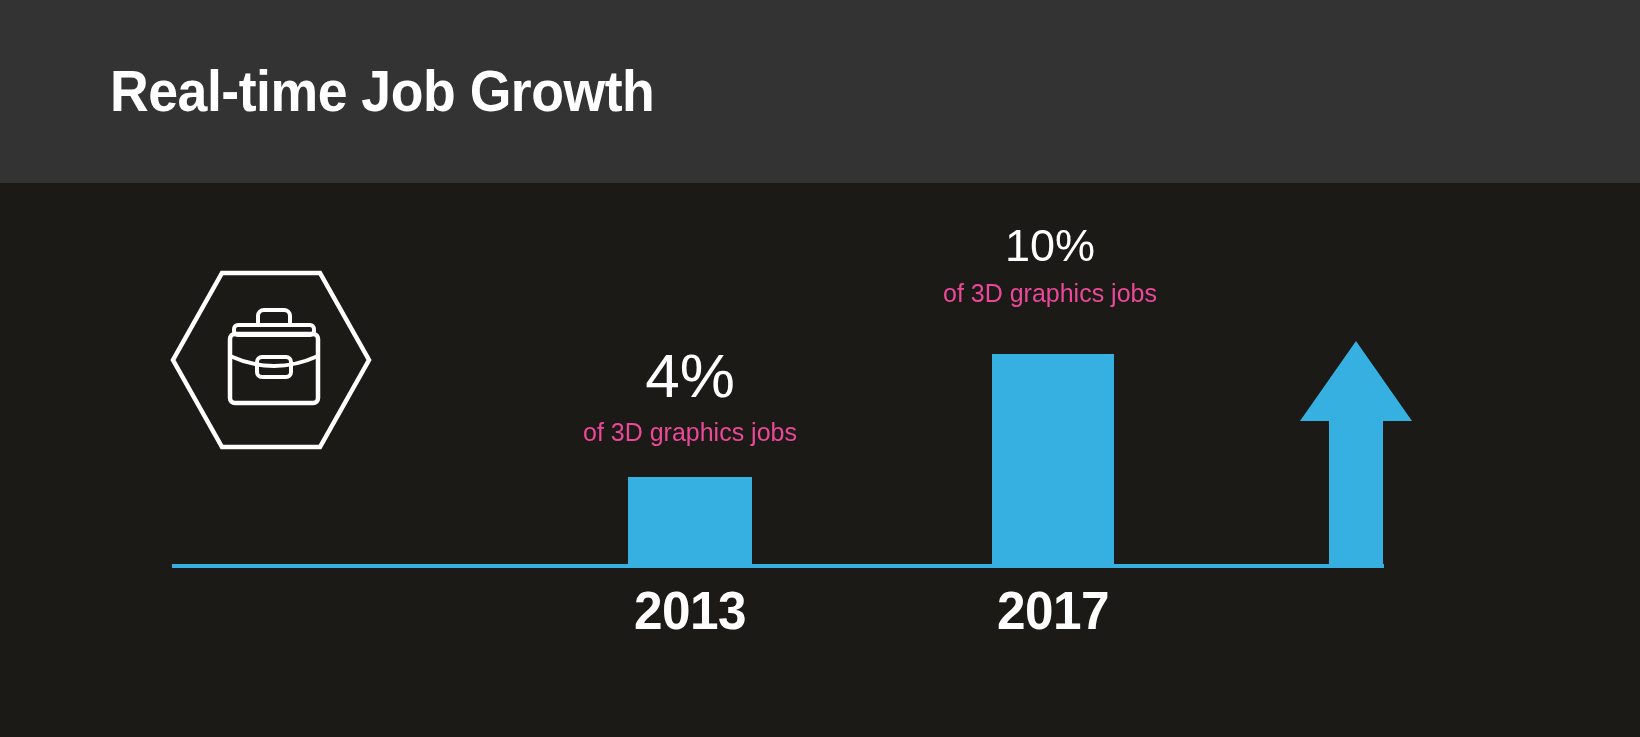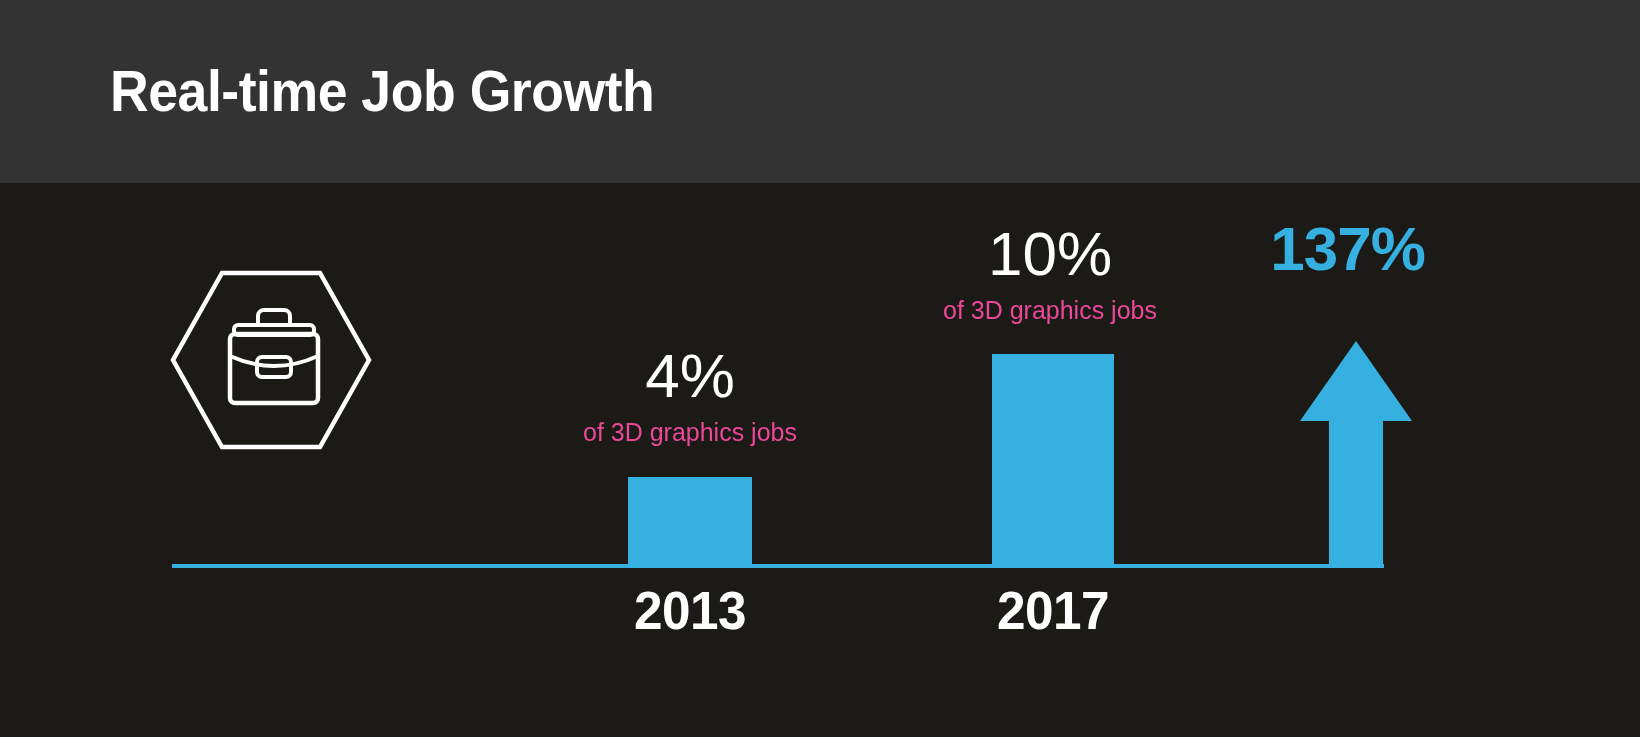--- a/index.html
+++ b/index.html
@@ -125,21 +125,21 @@
     left: 540px;
     top: 162px;
     width: 300px;
   }
   #callout-2013 .callout-value { font-size: 62px; }
   #callout-2017 {
     left: 900px;
     top: 40px;
     width: 300px;
   }
-  #callout-2017 .callout-value { font-size: 62px; }
+  #callout-2017 .callout-value { font-size: 45px; }
 
   
   #callout-increase {
     position: absolute;
     left: 1245px;
     top: 35px;
     width: 205px;
     text-align: center;
   }
   #increase-value {
@@ -208,21 +208,20 @@
       <div class="callout-value">4%</div>
       <div class="callout-sub">of 3D graphics jobs</div>
     </div>
 
     <div id="callout-2017" class="callout">
       <div class="callout-value">10%</div>
       <div class="callout-sub">of 3D graphics jobs</div>
     </div>
 
     <div id="callout-increase">
-      <div id="increase-value">137%</div>
     </div>
 
     <div id="bar-2013" class="bar"></div>
     <div id="bar-2017" class="bar"></div>
 
     <svg id="growth-arrow" viewBox="0 0 112 226" preserveAspectRatio="none">
       <polygon points="56,0 112,80 83,80 83,226 29,226 29,80 0,80" fill="#35b0e0"></polygon>
     </svg>
 
     <div id="axis-line"></div>

